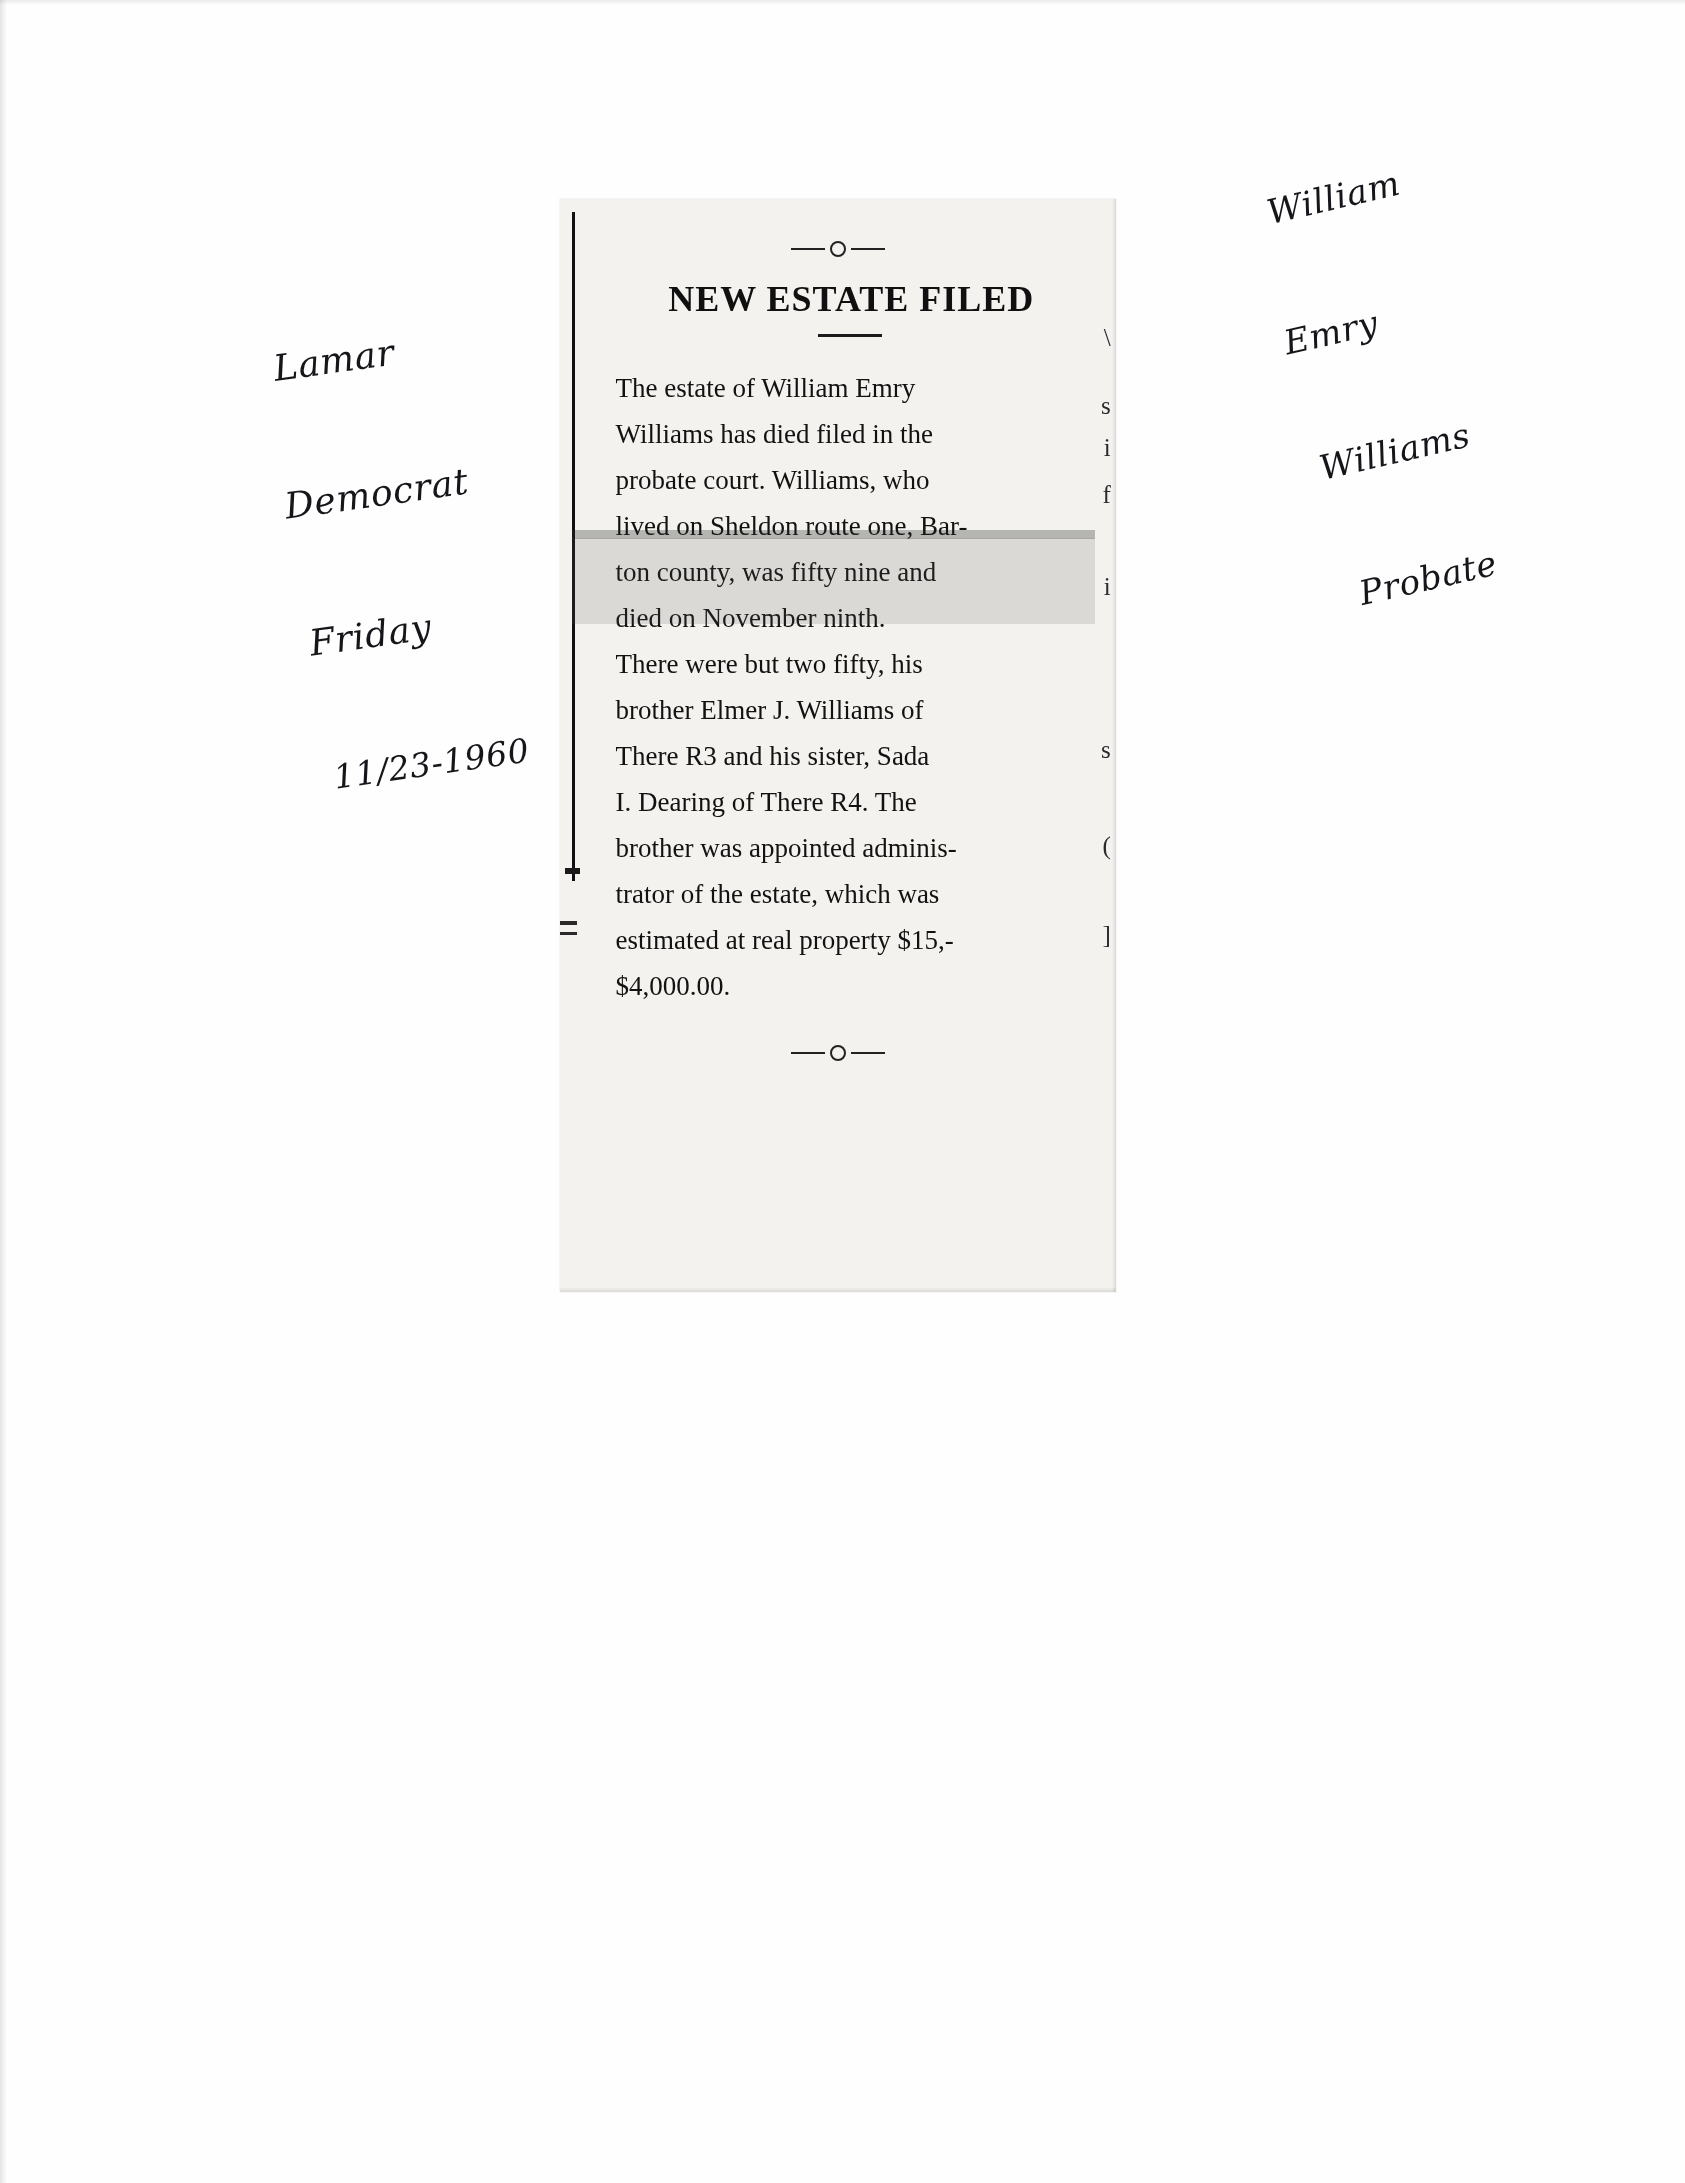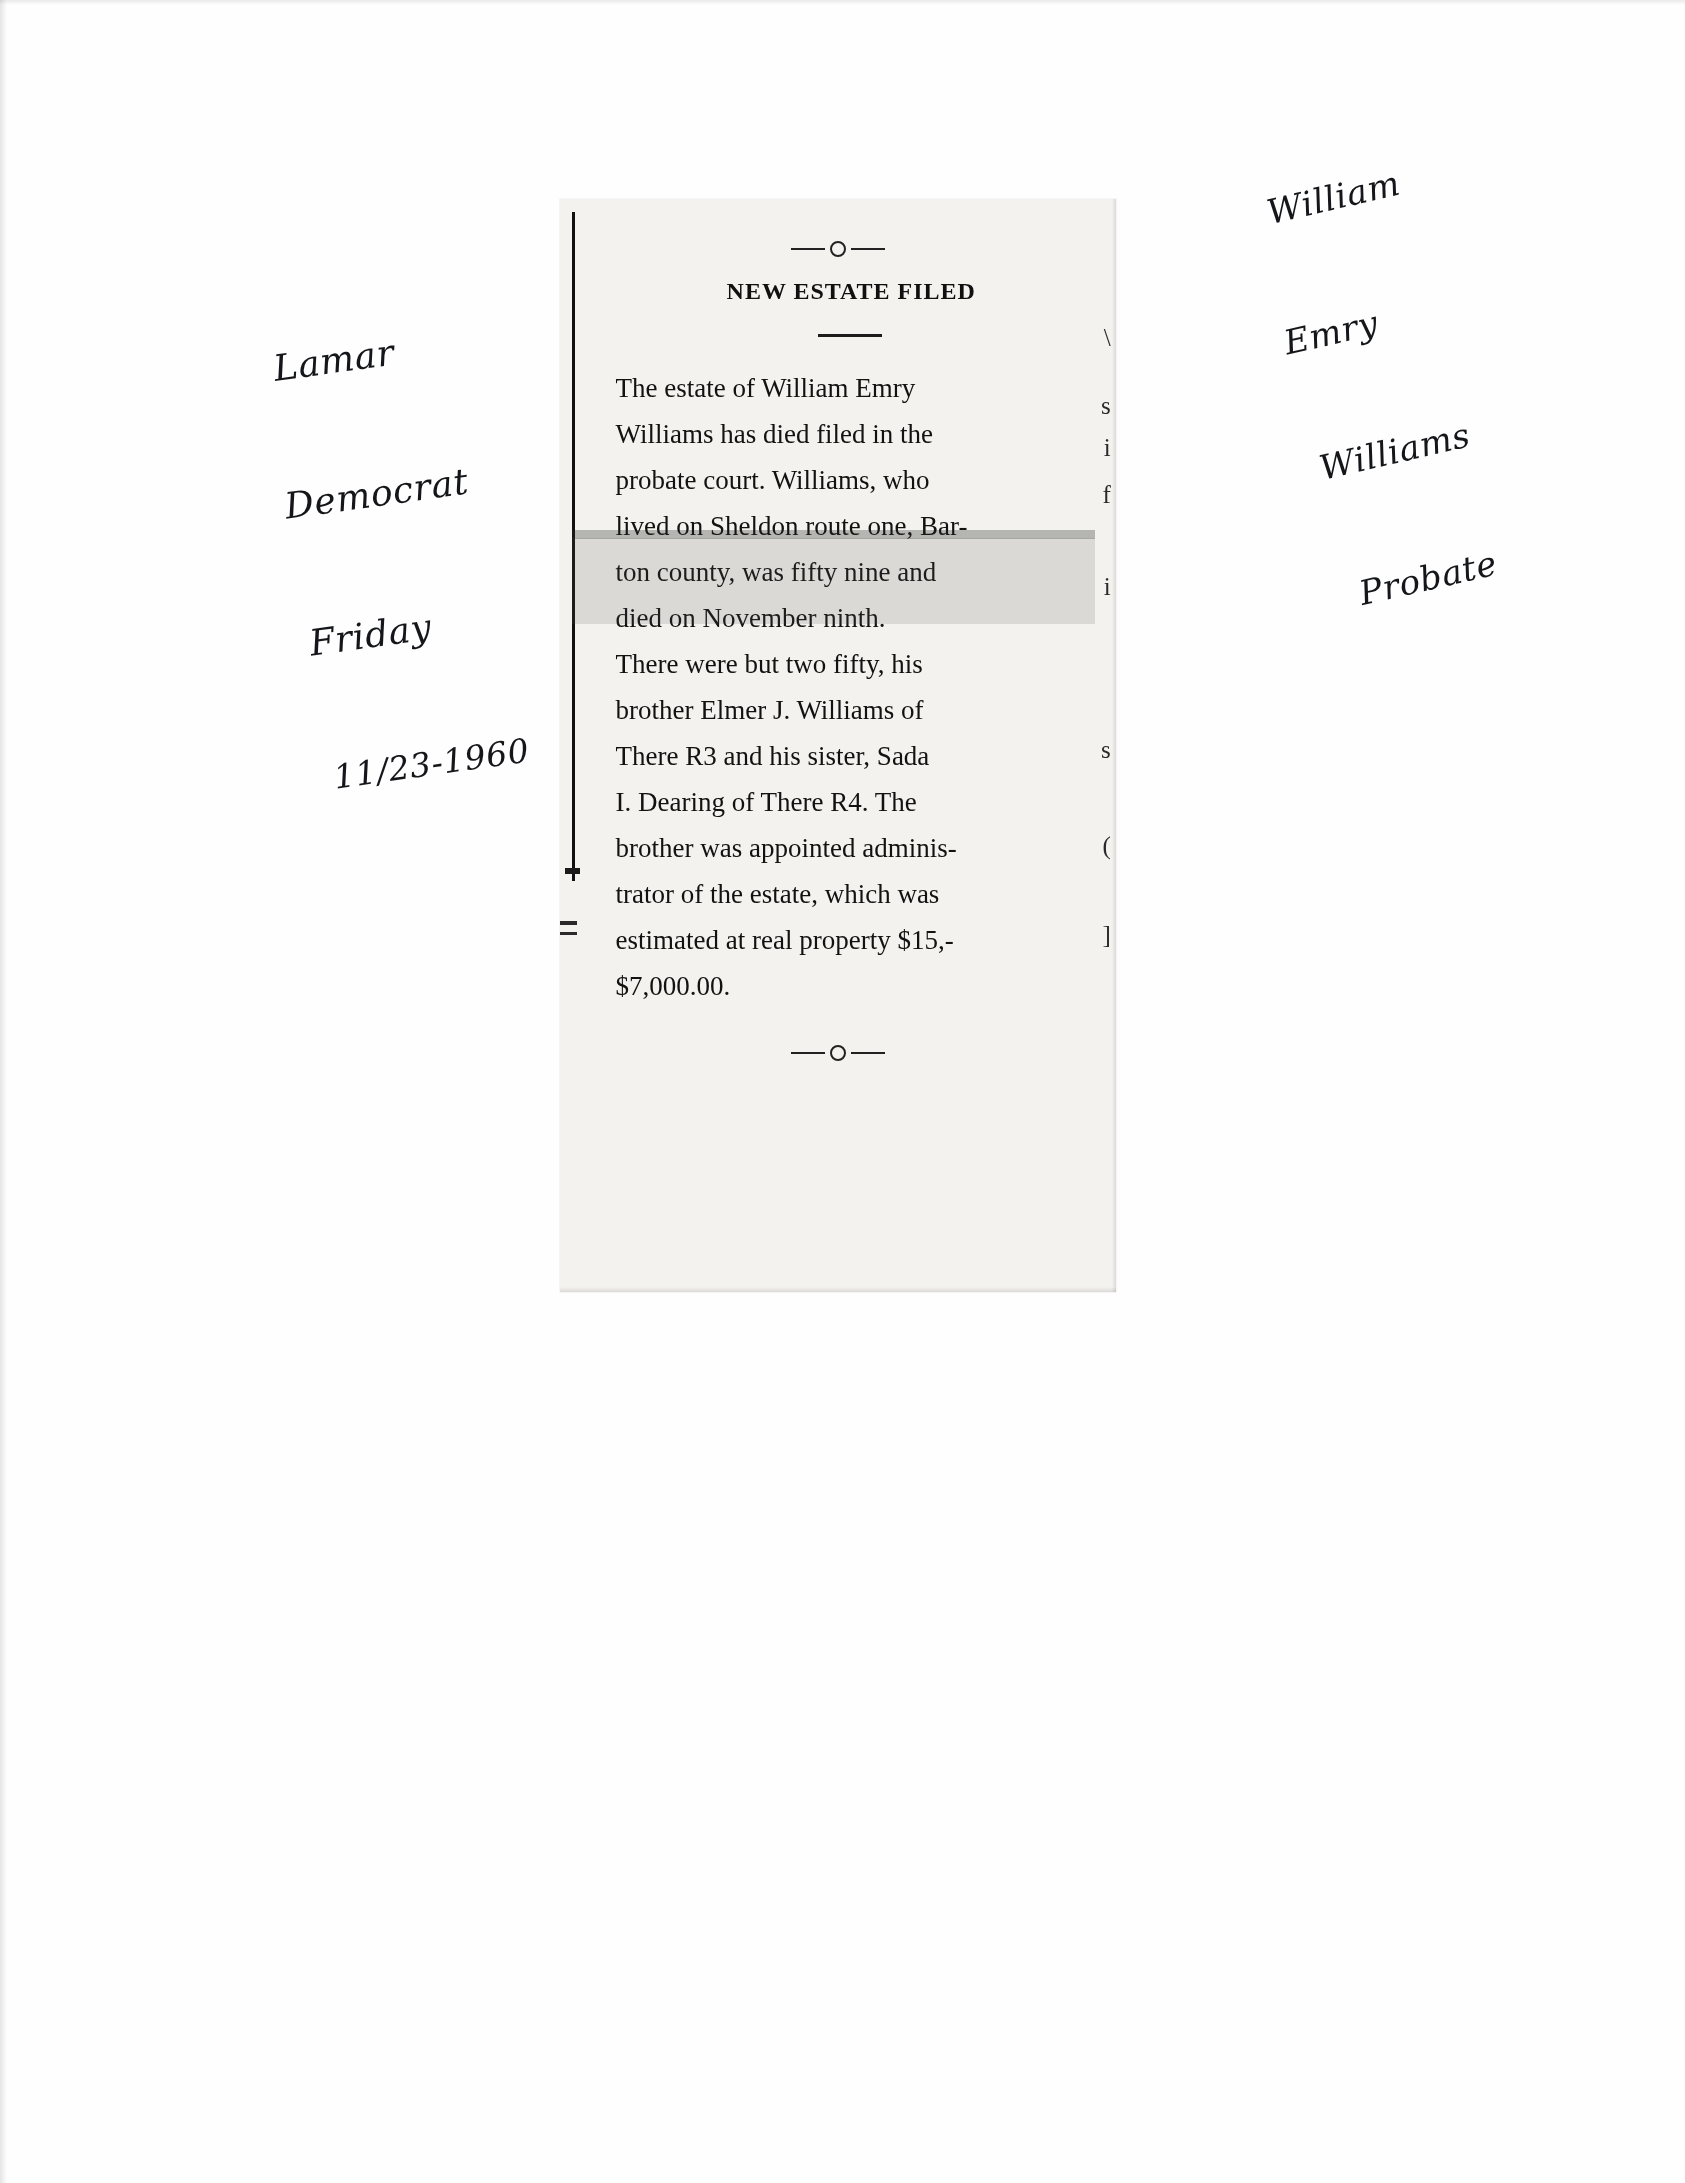--- a/index.html
+++ b/index.html
@@ -154,21 +154,21 @@
   #ornament-bottom { top: 841px; }
 
   .headline {
     position: absolute;
     left: 0;
     right: 0;
     top: 79px;
     text-align: center;
     font-family: "Liberation Serif", serif;
     font-weight: bold;
-    font-size: 24px;
+    font-size: 36px;
     letter-spacing: 1px;
     color: #101010;
     padding-left: 26.5px;
   }
   .rule-under-headline {
     position: absolute;
     left: 258px;
     top: 135px;
     width: 64px;
     height: 2.6px;
@@ -281,21 +281,21 @@
         <span class="line">died on November ninth.</span>
       </p>
       <p>
         <span class="line">There were but two fifty, his</span>
         <span class="line">brother Elmer J. Williams of</span>
         <span class="line">There R3 and his sister, Sada</span>
         <span class="line">I. Dearing of There R4. The</span>
         <span class="line">brother was appointed adminis-</span>
         <span class="line">trator of the estate, which was</span>
         <span class="line">estimated at real property $15,-</span>
-        <span class="line">$7,000.00.</span>
+        <span class="line">$4,000.00.</span>
       </p>
     </div>
 
     <div class="smudge2"></div>
     <div class="smudge"></div>
 
     <div class="edge-frag" style="top:125px;">\</div>
     <div class="edge-frag" style="top:193px;">s</div>
     <div class="edge-frag" style="top:235px;">i</div>
     <div class="edge-frag" style="top:282px;">f</div>

